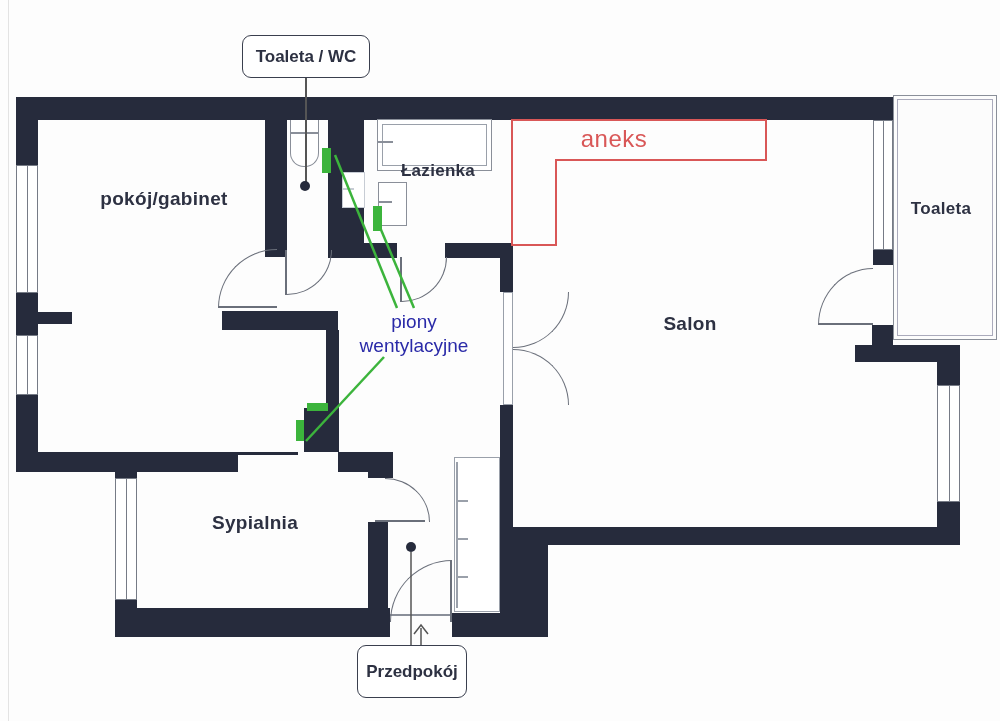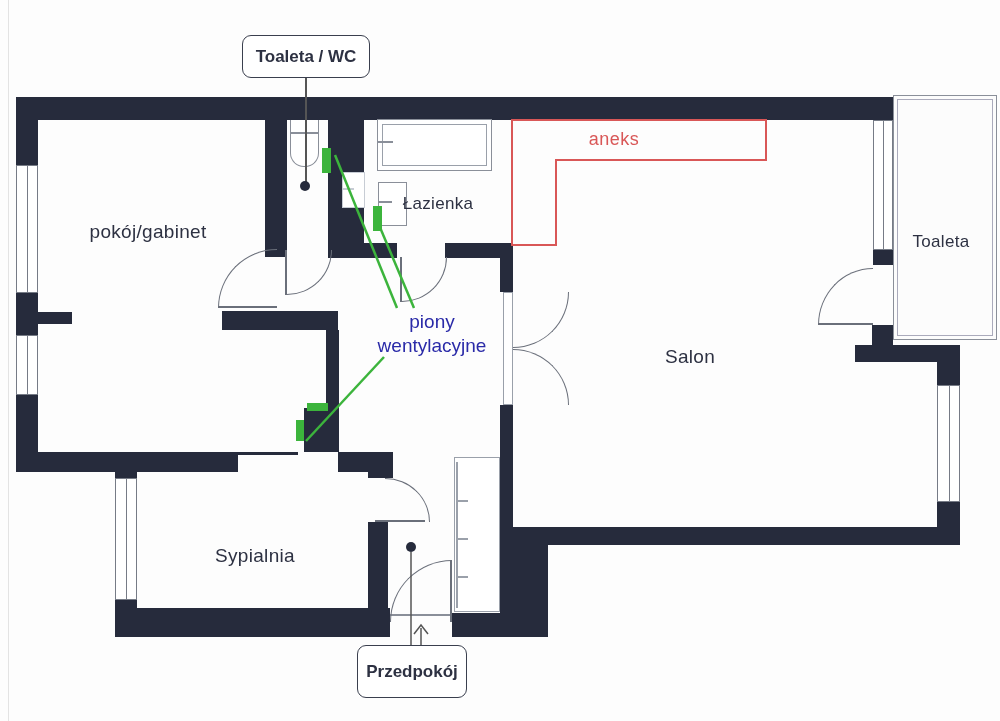--- a/index.html
+++ b/index.html
@@ -12,27 +12,27 @@
   .arc.tl{border-top-width:1.5px;border-left-width:1.5px;border-top-left-radius:100% 100%;}
   .arc.tr{border-top-width:1.5px;border-right-width:1.5px;border-top-right-radius:100% 100%;}
   .arc.br{border-bottom-width:1.5px;border-right-width:1.5px;border-bottom-right-radius:100% 100%;}
   .leaf{position:absolute;background:#6a6f7a;}
   .thin{position:absolute;background:#8a8f99;}
   .fix{position:absolute;background:#fff;border:1.5px solid #8a8f99;box-sizing:border-box;}
   .dot{position:absolute;width:10px;height:10px;border-radius:50%;background:var(--wall,#262b3c);}
   .lead{position:absolute;background:#555;}
   .green{position:absolute;background:var(--vent_green,#3cb43c);}
   .label{position:absolute;transform:translate(-50%,-50%);white-space:nowrap;
-         color:var(--label_dark,#2d3142);font-weight:normal;font-size:19px;letter-spacing:.3px;margin-top:33px;}
+         color:var(--label_dark,#2d3142);font-weight:bold;font-size:19px;letter-spacing:.3px;}
   .label.small{font-size:17px;}
   .callout{position:absolute;background:#fff;border:1.5px solid #3a3f4e;border-radius:9px;
            display:flex;align-items:center;justify-content:center;
            color:var(--label_dark,#2d3142);font-weight:bold;font-size:17px;box-sizing:border-box;}
   .annex-text{position:absolute;transform:translate(-50%,-50%);color:var(--annex_red,#d95757);
-              font-size:18px;letter-spacing:.5px;}
+              font-size:24px;letter-spacing:.5px;}
   .vent-text{position:absolute;transform:translate(-50%,-50%);text-align:center;
              color:var(--vent_blue,#2a2aa8);font-size:19px;line-height:24px;}
   svg.overlay{position:absolute;left:0;top:0;pointer-events:none;}
   .balc{position:absolute;border:1px solid #8a8f99;background:#fcfcfc;box-sizing:border-box;}
   .balc .inner{position:absolute;left:3px;top:3px;right:3px;bottom:3px;border:1px solid #aab;}
   .ward{position:absolute;border:1px solid #9aa0aa;background:#fff;box-sizing:border-box;}
 </style>
 </head>
 <body>
 
@@ -146,28 +146,28 @@
     <polygon points="512,120 766,120 766,160 556,160 556,245 512,245" fill="none" stroke="#d95757" stroke-width="2"></polygon>
     <line x1="335" y1="155" x2="397" y2="308" stroke="#3cb43c" stroke-width="2.5"></line>
     <line x1="379" y1="225" x2="414" y2="308" stroke="#3cb43c" stroke-width="2.5"></line>
     <line x1="306" y1="441" x2="384" y2="357" stroke="#3cb43c" stroke-width="2.5"></line>
     <line x1="421" y1="628" x2="421" y2="645" stroke="#555" stroke-width="1.5"></line>
     <polyline points="414,634 421,625 428,634" fill="none" stroke="#555" stroke-width="1.5"></polyline>
     <line x1="411" y1="552" x2="411" y2="645" stroke="#555" stroke-width="1.5"></line>
   </svg>
   <div class="dot" style="left:406px;top:542px;"></div>
 
-  <div class="label" style="left:148px;top:199px;">pokój/gabinet</div>
+  <div class="label" style="left:164px;top:199px;">pokój/gabinet</div>
   <div class="label small" style="left:438px;top:171px;">Łazienka</div>
   <div class="label" style="left:690px;top:324px;">Salon</div>
   <div class="label small" style="left:941px;top:209px;">Toaleta</div>
   <div class="label" style="left:255px;top:523px;text-align:right;">Sypialnia</div>
 
   <div class="annex-text" style="left:614px;top:139px;">aneks</div>
-  <div class="vent-text" style="left:432px;top:334px;">
+  <div class="vent-text" style="left:414px;top:334px;">
     <div>piony</div>
     <div>wentylacyjne</div>
   </div>
 
   <div class="callout" style="left:357px;top:645px;width:110px;height:53px;">
     <span>Przedpokój</span>
   </div>
   <div class="callout" style="left:242px;top:35px;width:128px;height:43px;">
     <span>Toaleta / WC</span>
   </div>

